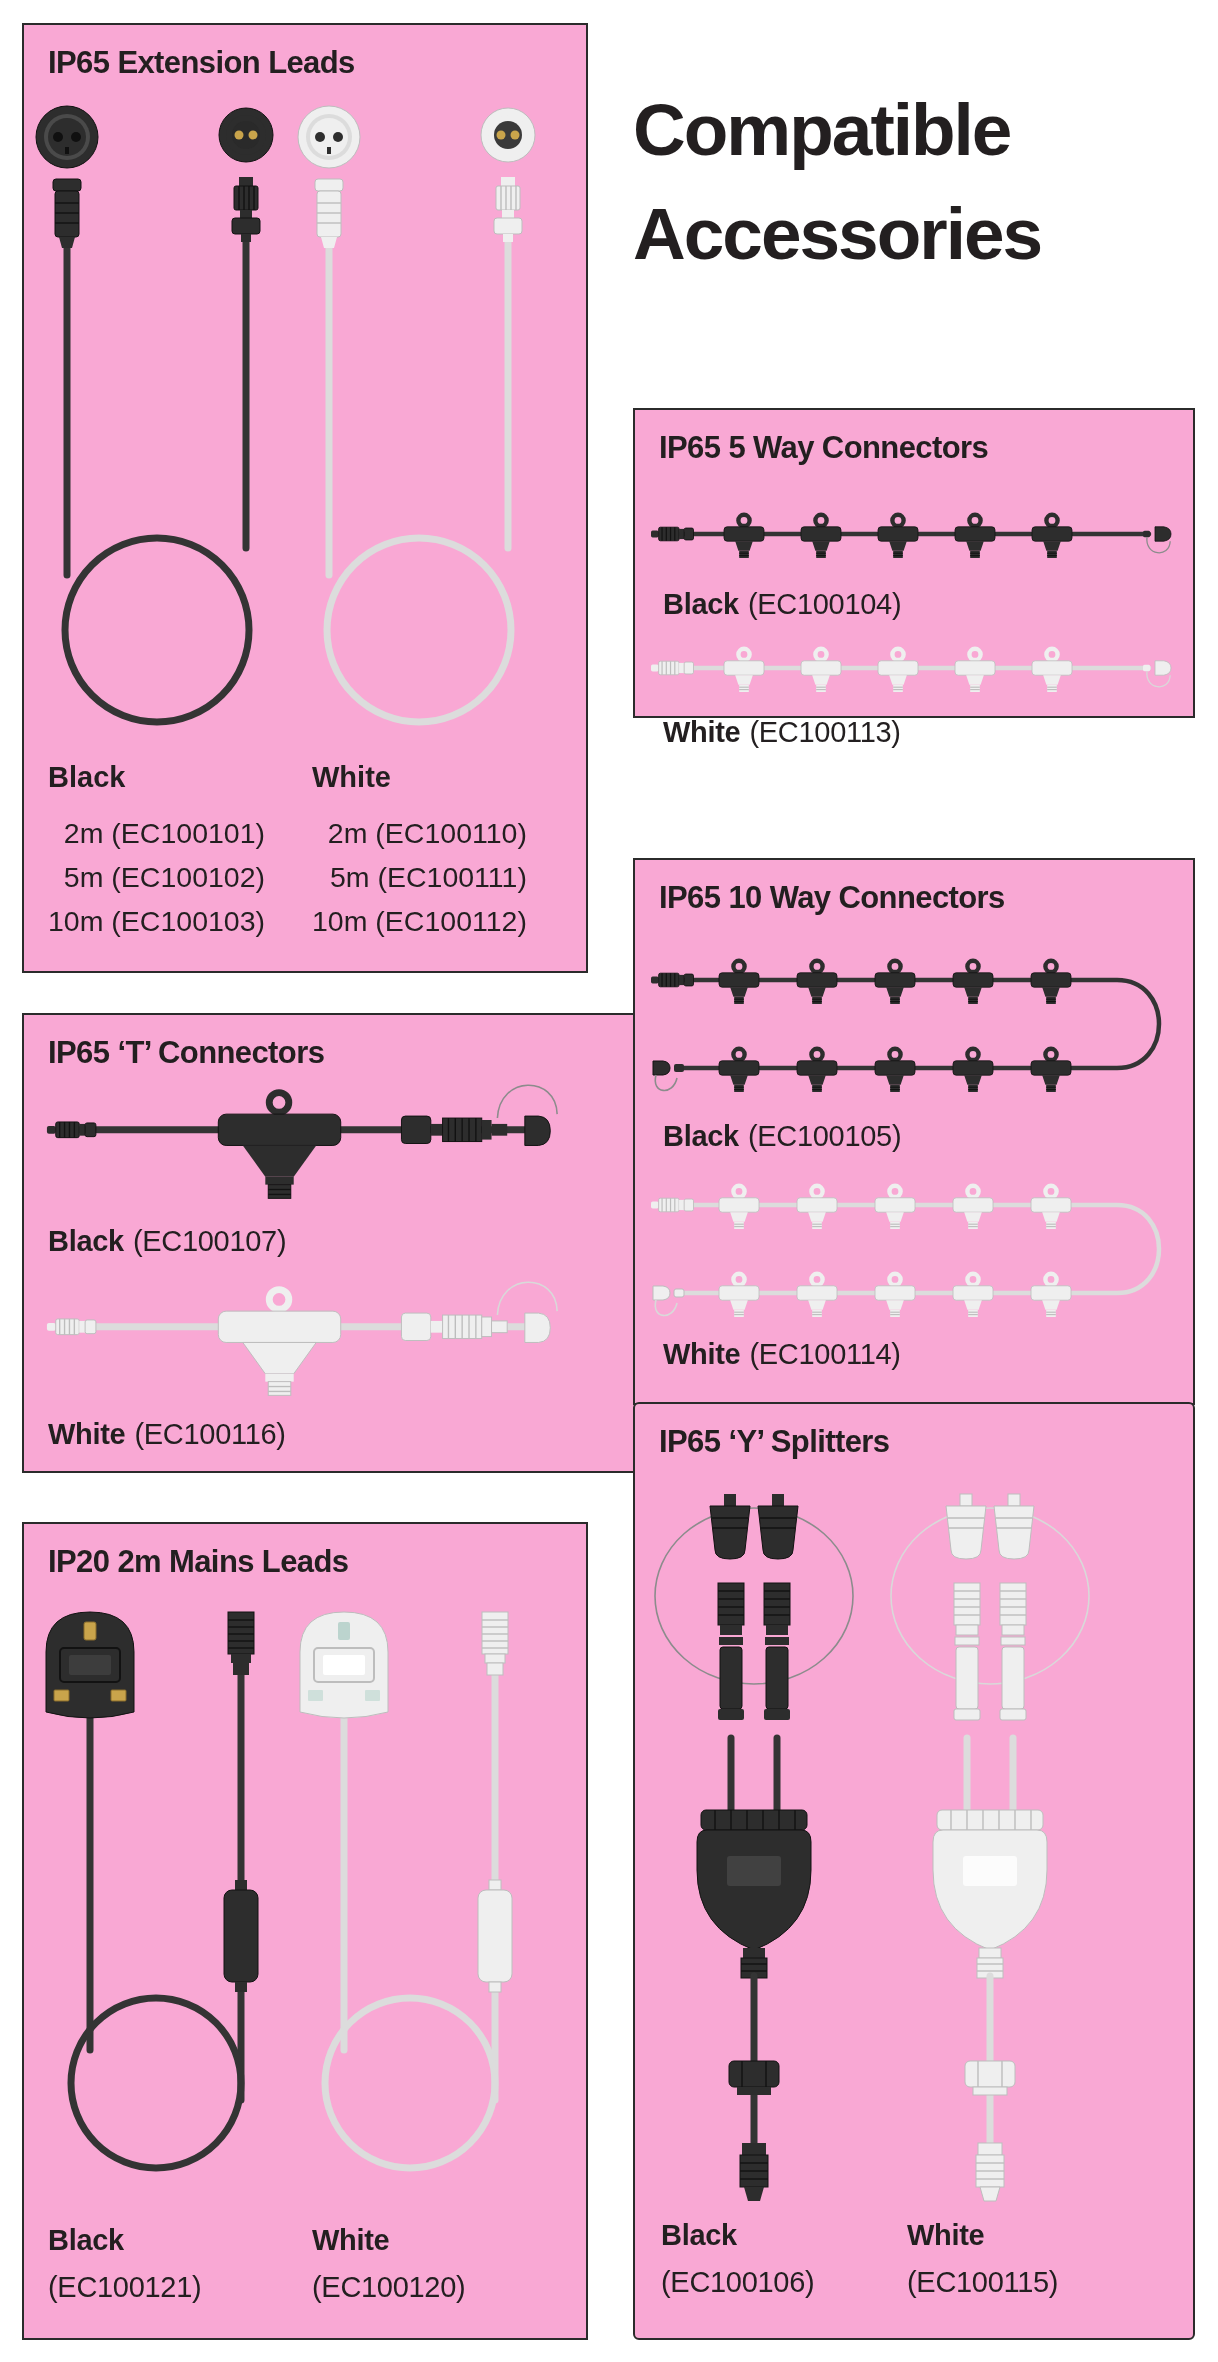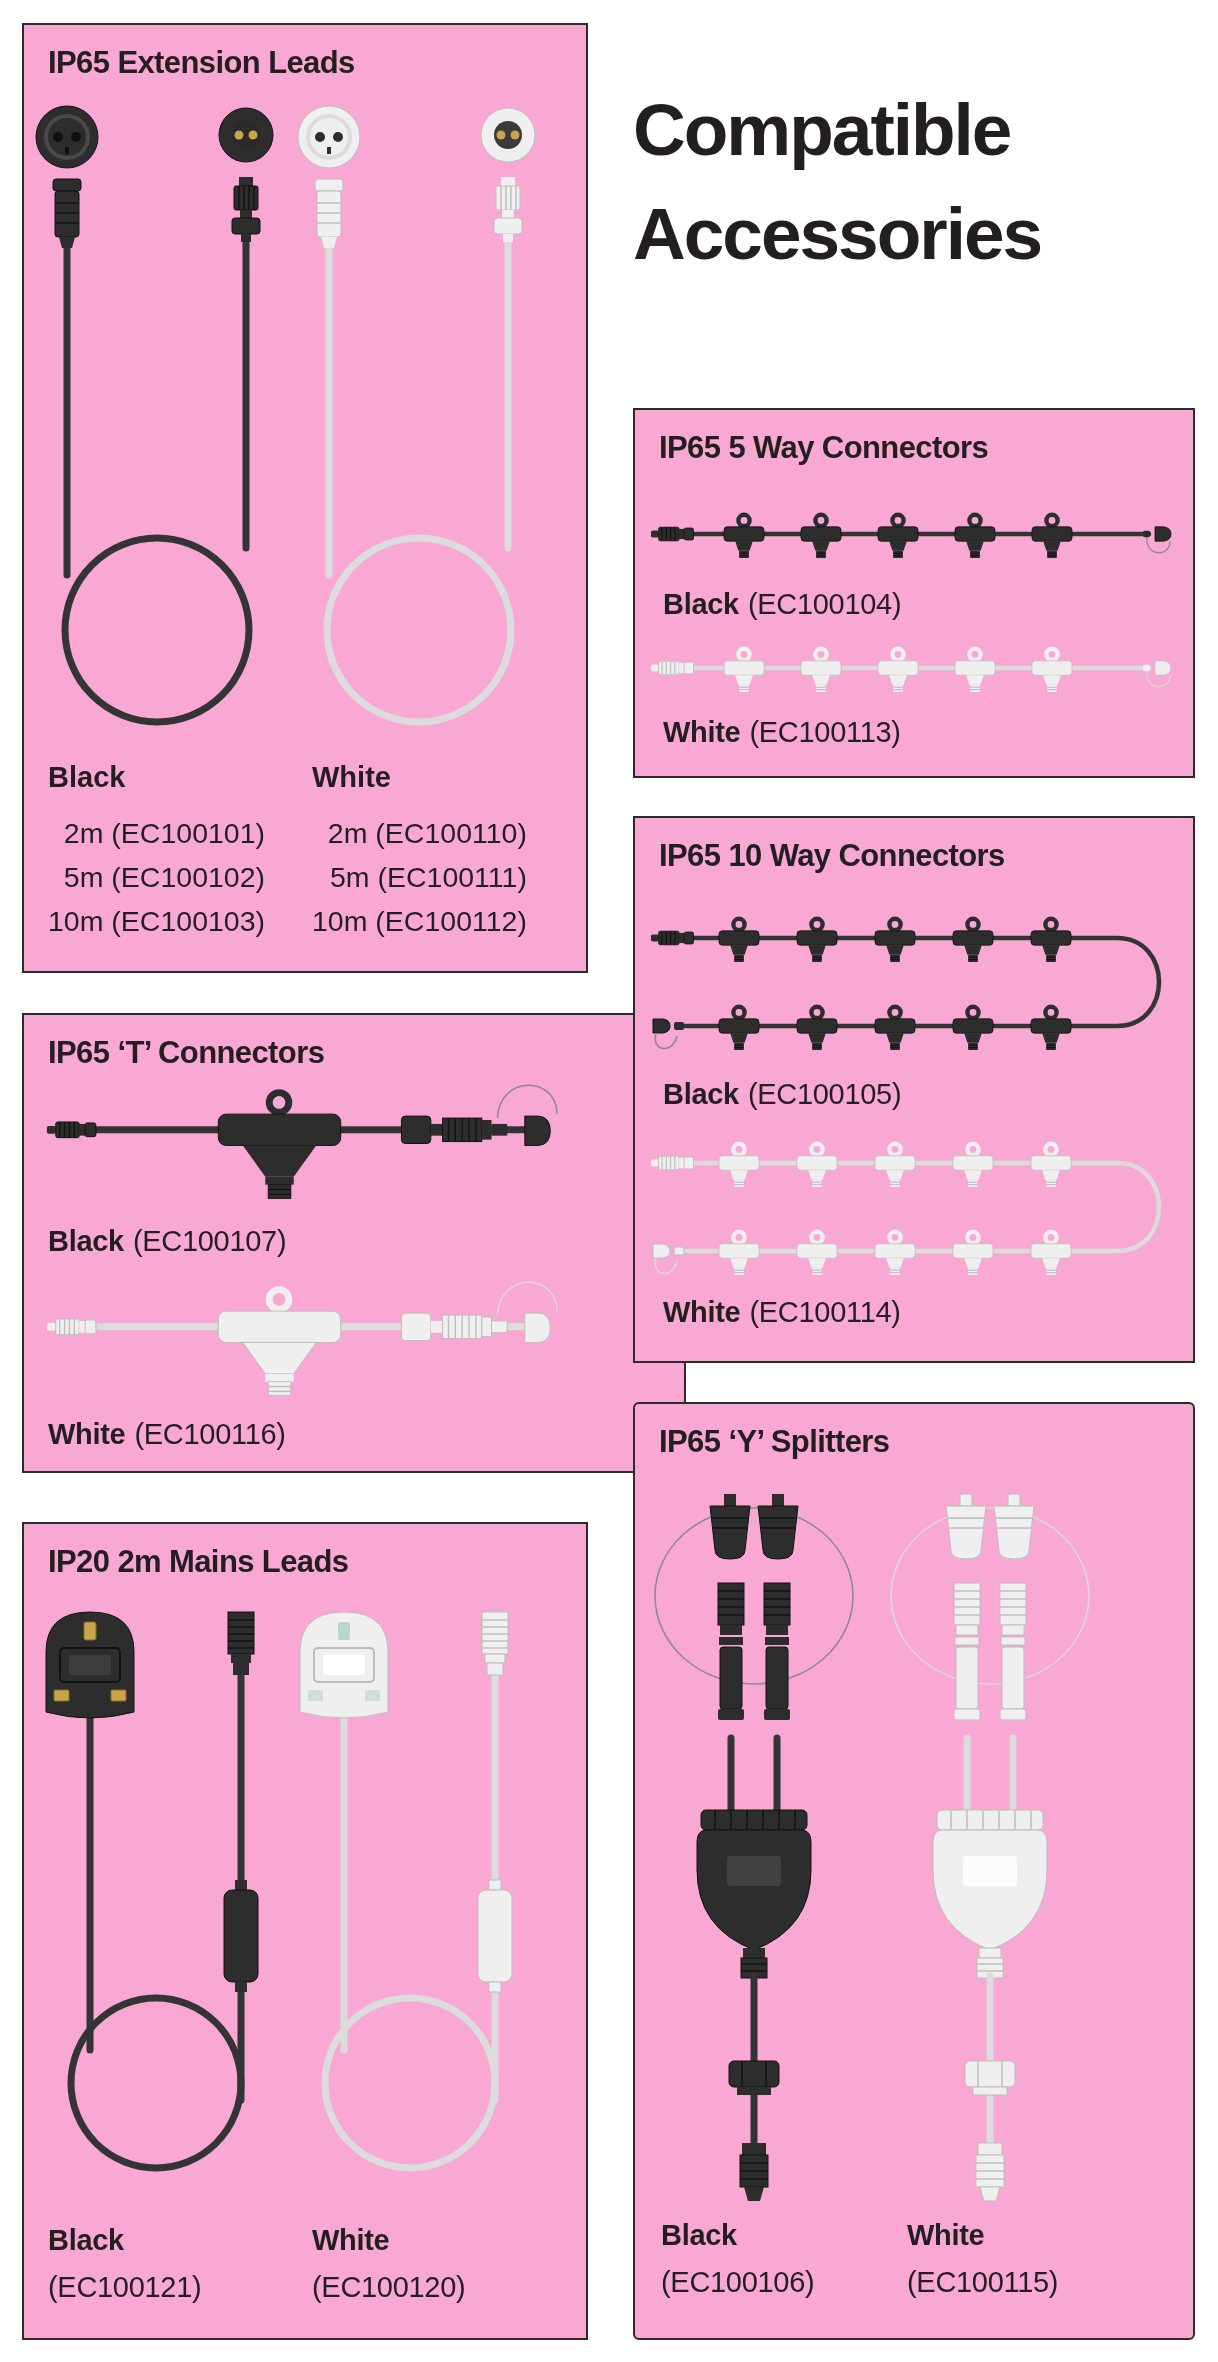--- a/index.html
+++ b/index.html
@@ -297,21 +297,21 @@
       <rect x="199" y="382" width="12" height="10" fill="var(--c1)" stroke="var(--c2)"></rect>
     </g>
   </svg>
   <div class="variant twoline" style="left:288px;top:700px">
     <b>White</b><span class="code">(EC100120)</span>
   </div>
 </section>
 
 <h1 class="main-title"><span>Compatible</span><br><span>Accessories</span></h1>
 
-<section class="box" id="box-5way" style="left:633px;top:408px;width:562px;height:370px;">
+<section class="box" id="box-5way" style="left:633px;top:408px;width:562px;height:310px;">
   <h2 class="box-title">IP65 5 Way Connectors</h2>
 
   <svg class="illus prod-black" style="left:14px;top:96px" width="530" height="88" viewBox="0 0 530 88">
     <path class="cable-thin" d="M20,28 H500"></path>
     <use href="#lend" x="2" y="28" transform-origin="2 28" transform="scale(0.85)"></use>
     <use href="#tdrop" transform="translate(95,28) scale(0.8)"></use>
     <use href="#tdrop" transform="translate(172,28) scale(0.8)"></use>
     <use href="#tdrop" transform="translate(249,28) scale(0.8)"></use>
     <use href="#tdrop" transform="translate(326,28) scale(0.8)"></use>
     <use href="#tdrop" transform="translate(403,28) scale(0.8)"></use>
@@ -333,21 +333,21 @@
     <use href="#tdrop" transform="translate(403,28) scale(0.8)"></use>
     <g transform="translate(494,28) scale(0.8)">
         <use href="#rcap"></use>
       </g>
   </svg>
   <div class="variant" style="left:28px;top:306px">
     <b>White</b><span class="code">(EC100113)</span>
   </div>
 </section>
 
-<section class="box" id="box-10way" style="left:633px;top:816px;width:562px;height:547px;">
+<section class="box" id="box-10way" style="left:633px;top:858px;width:562px;height:547px;">
   <h2 class="box-title">IP65 10 Way Connectors</h2>
 
   <svg class="illus prod-black" style="left:14px;top:90px" width="530" height="158" viewBox="0 0 530 158">
     <path class="cable-thin" d="M20,30 H468 C524,30 524,118 468,118 H30"></path>
     <use href="#lend" x="2" y="30" transform-origin="2 30" transform="scale(0.85)"></use>
     <use href="#tdrop" transform="translate(90,30) scale(0.8)"></use>
     <use href="#tdrop" transform="translate(168,30) scale(0.8)"></use>
     <use href="#tdrop" transform="translate(246,30) scale(0.8)"></use>
     <use href="#tdrop" transform="translate(324,30) scale(0.8)"></use>
     <use href="#tdrop" transform="translate(402,30) scale(0.8)"></use>

